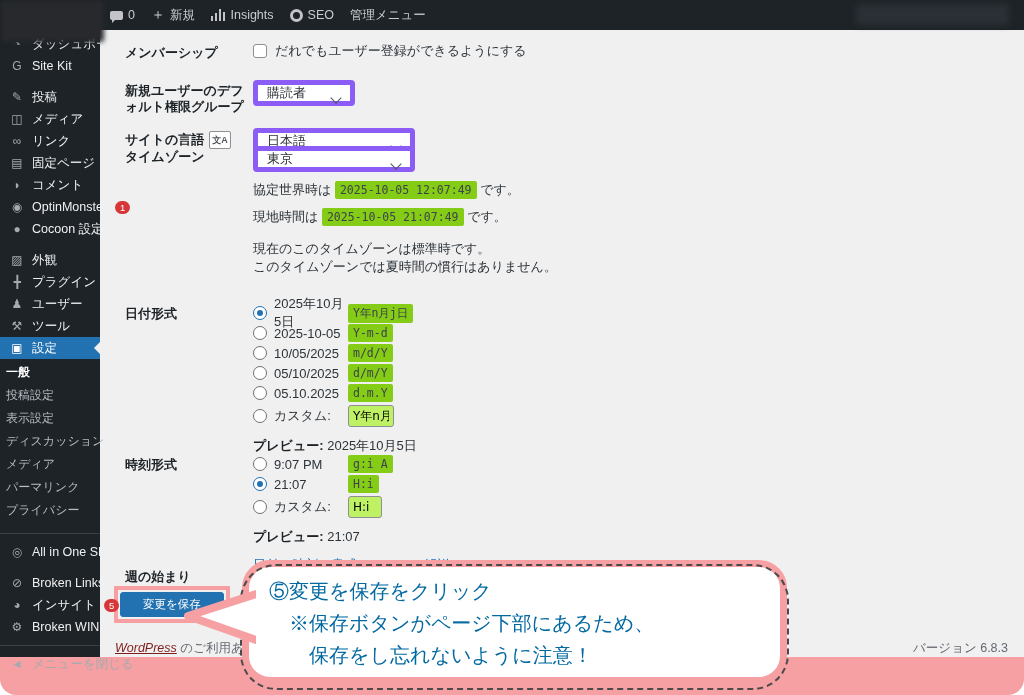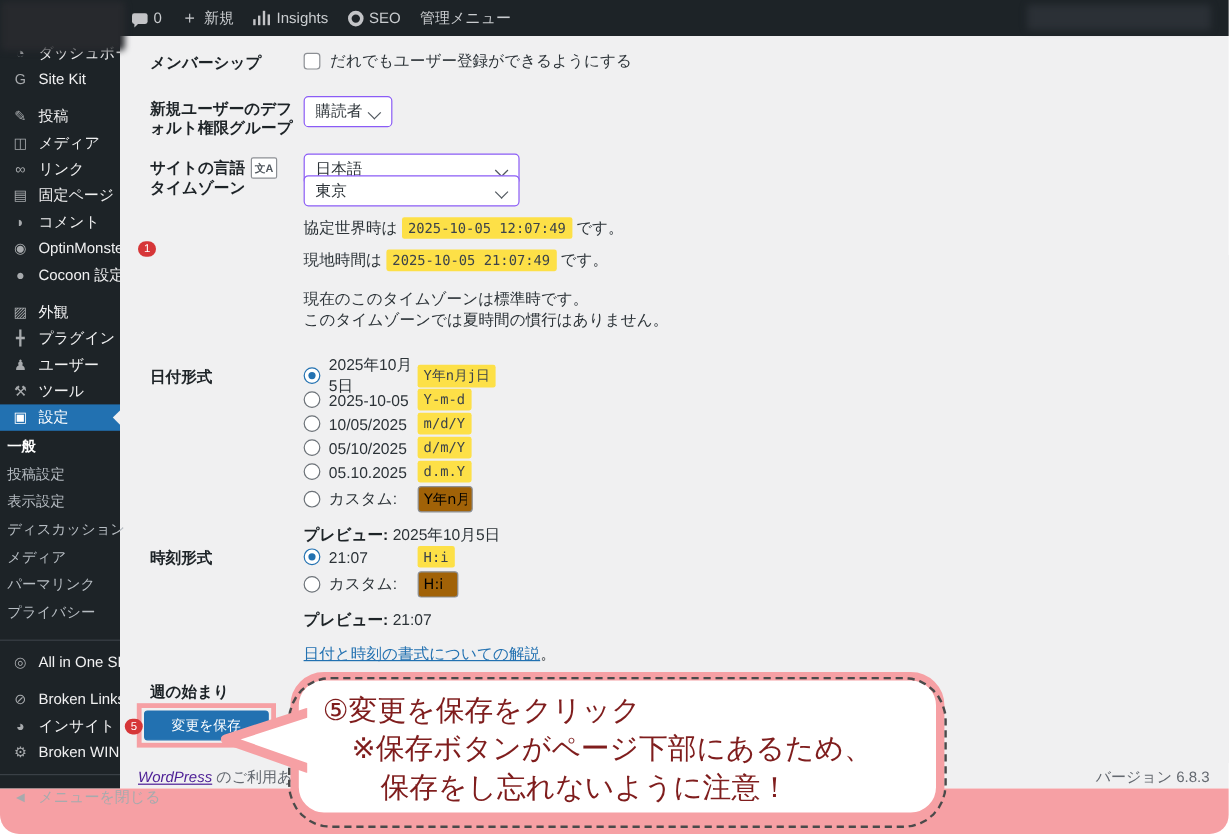--- a/index.html
+++ b/index.html
@@ -49,65 +49,65 @@
   
   .content { position:absolute; left:100px; top:30px; width:924px; height:627px;
     background:#f0f0f1; z-index:1; color:#2c3338; font-size:13px; }
   .row { position:absolute; left:25px; display:flex; }
   .rlabel { width:128px; min-width:128px; font-weight:bold; color:#1d2327;
     font-size:13px; line-height:16px; padding-top:3px; }
   .rfield { padding-top:0; }
   .cb { width:14px; height:14px; border:1px solid #8c8f94; border-radius:3px;
     background:#fff; display:inline-block; vertical-align:-3px; margin-right:8px; cursor:pointer; }
   .selectbox { display:inline-flex; align-items:center; position:relative;
-    background:#fff; border:1px solid #8b5cf6; border-radius:4px; height:26px;
-    padding:0 24px 0 9px; font-size:13px; color:#2c3338; cursor:pointer; }
+    background:#fff; border:5px solid #8b5cf6; border-radius:4px; height:26px;
+    padding:0 44px 0 9px; font-size:13px; color:#2c3338; cursor:pointer; }
   .selectbox::after { content:""; position:absolute; right:10px; top:9px; width:7px; height:7px;
     border-right:1.6px solid #50575e; border-bottom:1.6px solid #50575e; transform:rotate(45deg); }
-  .w162 { width:180px; }
+  .w162 { width:162px; }
   .help { color:#7e8288; font-size:12.5px; margin-top:9px; }
   .codeline { margin-top:9px; font-size:13px; }
   .code { font-family:"DejaVu Sans Mono",monospace; font-size:11.5px;
-    background:#fde047; color:#3c434a; padding:2px 5px; border-radius:2px; }
+    background:#84cc16; color:#3c434a; padding:2px 5px; border-radius:2px; }
   .note { margin-top:0; font-size:13px; }
   .opt { display:flex; align-items:center; height:20px; margin-bottom:0; }
   .radio { width:14px; height:14px; border:1px solid #6c7278; border-radius:50%;
     background:#fff; margin-right:7px; position:relative; cursor:pointer; flex:none; }
   .radio.sel { border-color:#2271b1; }
   .radio.sel::after { content:""; position:absolute; inset:3px; border-radius:50%; background:#2271b1; }
   .opt-text { width:74px; font-size:13px; }
-  .tinput { background:#a16207; border:1px solid #8c8f94; border-radius:3px;
+  .tinput { background:#bef264; border:1px solid #8c8f94; border-radius:3px;
     font-size:12px; font-family:"DejaVu Sans","Liberation Sans",sans-serif;
     padding:2px 4px; height:22px; }
   .preview { margin-top:8px; font-size:13px; }
   .preview b { color:#1d2327; }
   a.doclink { color:#2271b1; text-decoration:underline; cursor:pointer; }
   .lang-ico { display:inline-block; font-size:9px; color:#50575e; border:1px solid #8c8f94;
     border-radius:2px; padding:0 2px; margin-left:5px; vertical-align:1px; background:#fff; }
 
   
   .save-wrap { position:absolute; left:14px; top:556px; border:4px solid #f6a0a4; padding:2px; z-index:6; }
   .save-btn { background:#2271b1; border:1px solid #2271b1; color:#fff; font-size:11.5px;
     padding:4px 22px; border-radius:3px; cursor:pointer; white-space:nowrap;
     font-family:Liberation Mono, monospace; }
 
   
   .footer-left { position:absolute; left:15px; top:610px; font-size:12.5px; color:#646970; }
-  .footer-left a { color:#4c1d95; font-style:italic; text-decoration:underline; cursor:pointer; }
+  .footer-left a { color:#7f1d1d; font-style:italic; text-decoration:underline; cursor:pointer; }
   .footer-right { position:absolute; right:16px; top:610px; font-size:12.5px; color:#646970; }
 
   
   .pink-band { position:absolute; left:0; top:657px; width:1024px; height:38px;
     background:#f6a0a4; border-radius:0 0 16px 16px; z-index:2; }
   .callout { position:absolute; left:242px; top:560px; width:545px; height:124px;
     background:#fff; border:7px solid #f6a0a4; border-radius:28px; z-index:6;
     padding:10px 10px 10px 20px; }
   .callout::before { content:""; position:absolute; inset:-3px -9px -13px -9px;
     border:2px dashed #4a4a4a; border-radius:36px; z-index:-1; }
-  .callout .cl { font-size:24px; color:#7f1d1d; line-height:32px; white-space:nowrap; }
+  .callout .cl { font-size:20px; color:#0369a1; line-height:32px; white-space:nowrap;font-family:Liberation Mono, monospace; }
   .tail { position:absolute; left:184px; top:589px; z-index:7; }
 </style>
 </head>
 <body>
 
 <div class="frame">
 
   <div class="admin-bar">
     <div class="ab-items">
       <div class="ab-item">
@@ -321,20 +321,25 @@
           <b>プレビュー:</b>
           <span>2025年10月5日</span>
         </div>
       </div>
     </div>
 
     <div class="row" style="top:424px">
       <div class="rlabel">時刻形式</div>
       <div class="rfield">
         <div class="opt">
+          <span class="radio"></span>
+          <span class="opt-text">9:07 PM</span>
+          <span class="code">g:i A</span>
+        </div>
+        <div class="opt">
           <span class="radio sel"></span>
           <span class="opt-text">21:07</span>
           <span class="code">H:i</span>
         </div>
         <div class="opt" style="height:26px">
           <span class="radio"></span>
           <span class="opt-text">カスタム:</span>
           <input class="tinput" style="width: 34px;" value="H:i">
         </div>
         <div class="preview">

